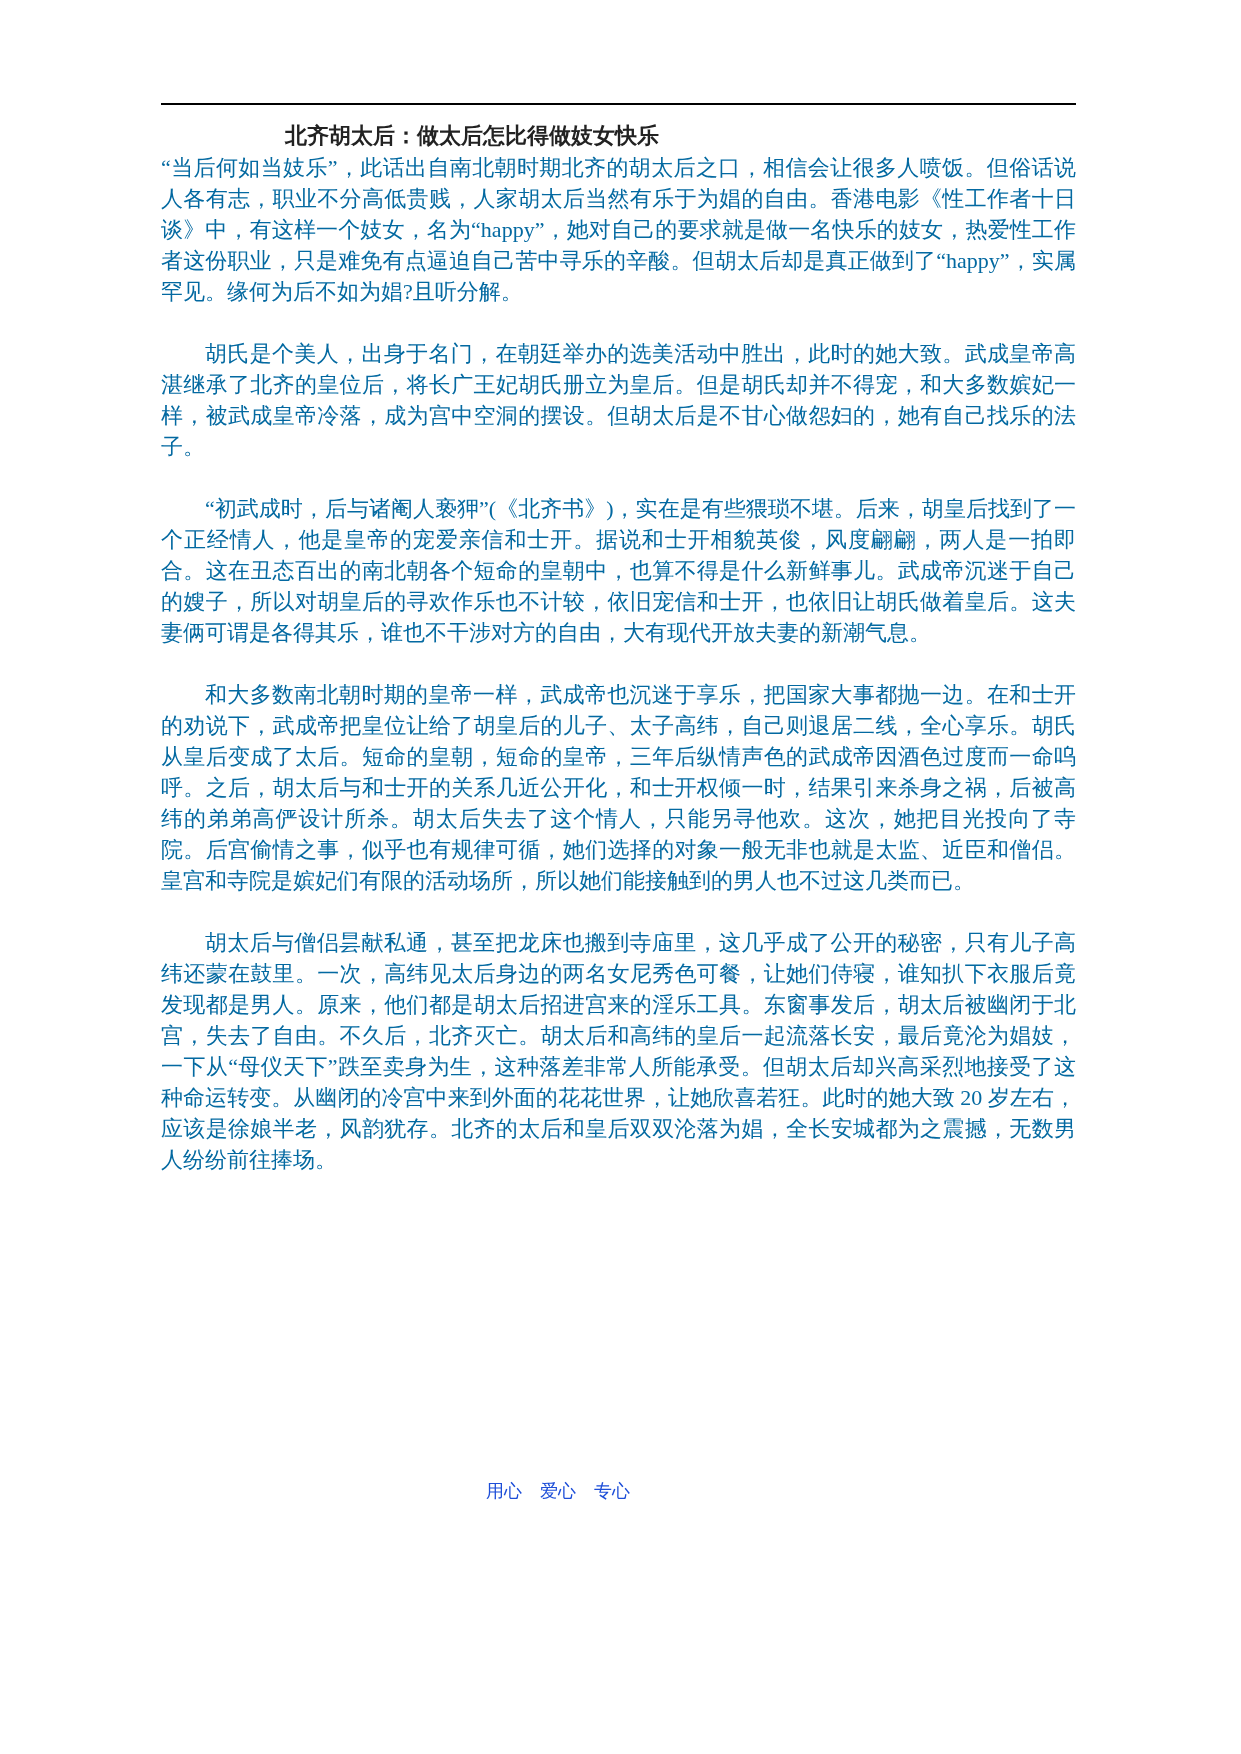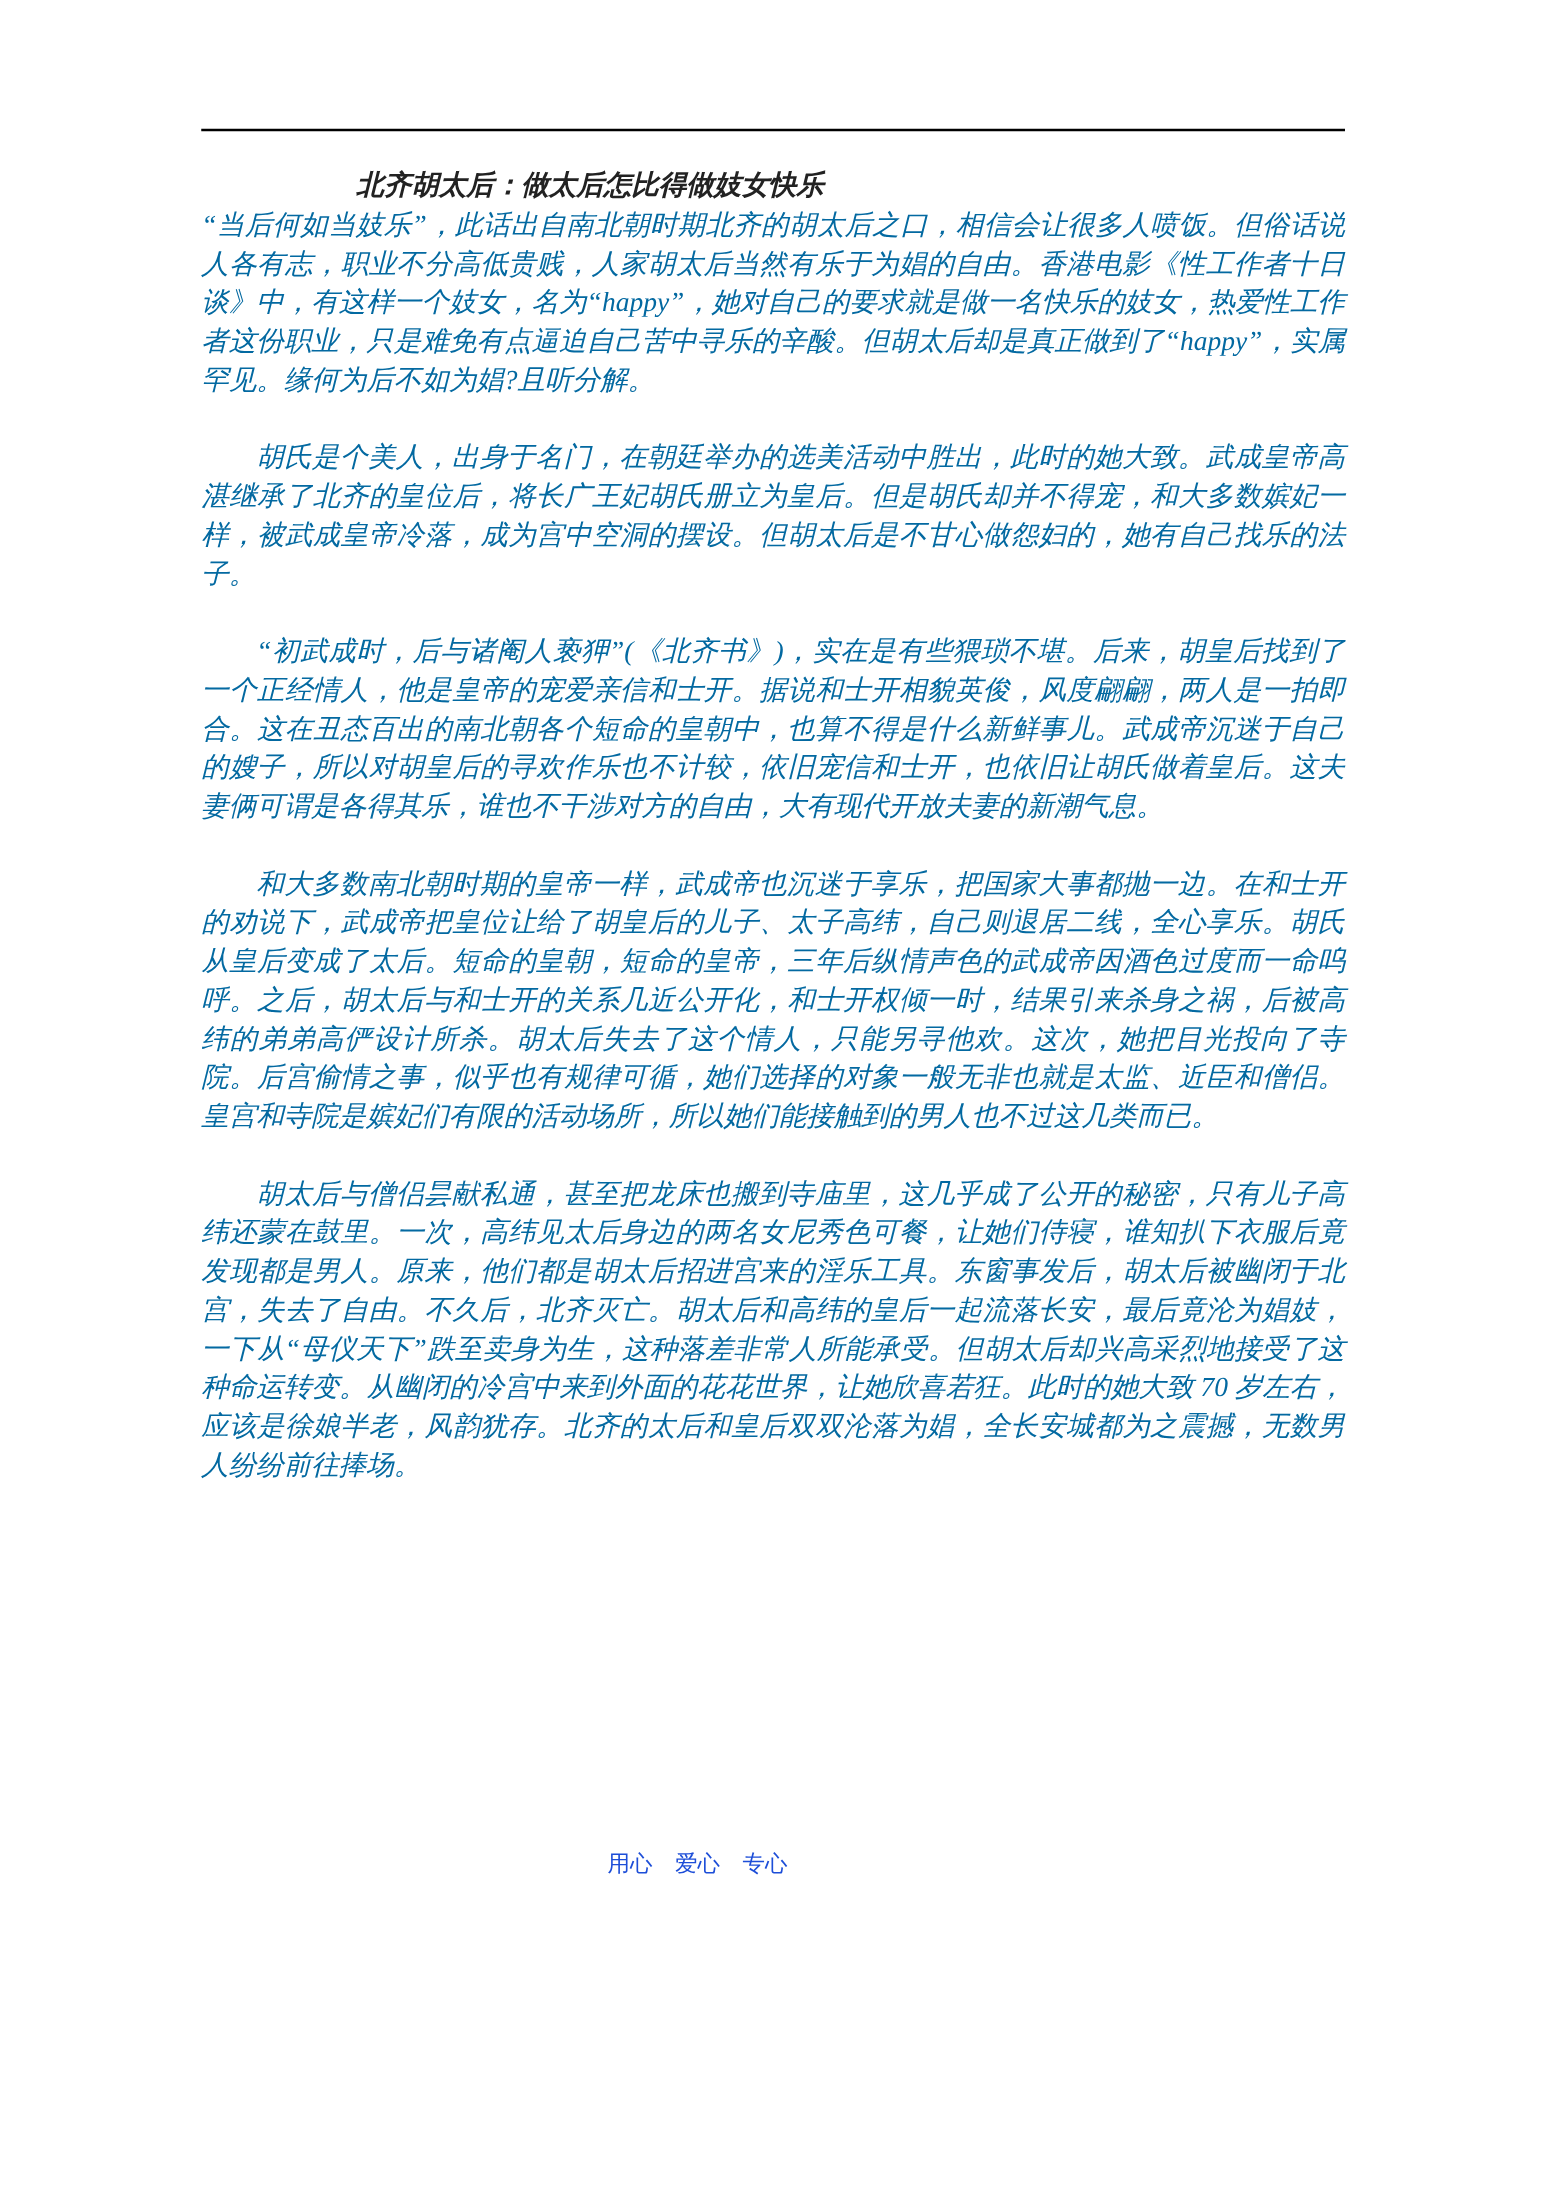--- a/index.html
+++ b/index.html
@@ -18,24 +18,23 @@
   .header-rule {
     position: absolute;
     top: 103px;
     left: 161px;
     width: 915px;
     height: 0;
     border-top: 2px solid #000000;
   }
   .content {
     position: absolute;
-    top: 132px;
+    top: 120px;
     left: 161px;
     width: 915px;
-    font-style: italic;
   }
   .doc-title {
     font-size: 22px;
     font-weight: bold;
     line-height: 32px;
     margin: 0 0 0 124px;
     white-space: nowrap;
     color: #222222;
   }
   .para {
@@ -65,16 +64,16 @@
 <body>
 
 <div class="header-rule"></div>
 
 <div class="content">
   <div class="doc-title">北齐胡太后：做太后怎比得做妓女快乐</div>
   <p class="para lead">“当后何如当妓乐”，此话出自南北朝时期北齐的胡太后之口，相信会让很多人喷饭。但俗话说人各有志，职业不分高低贵贱，人家胡太后当然有乐于为娼的自由。香港电影《性工作者十日谈》中，有这样一个妓女，名为“happy”，她对自己的要求就是做一名快乐的妓女，热爱性工作者这份职业，只是难免有点逼迫自己苦中寻乐的辛酸。但胡太后却是真正做到了“happy”，实属罕见。缘何为后不如为娼?且听分解。</p>
   <p class="para">胡氏是个美人，出身于名门，在朝廷举办的选美活动中胜出，此时的她大致。武成皇帝高湛继承了北齐的皇位后，将长广王妃胡氏册立为皇后。但是胡氏却并不得宠，和大多数嫔妃一样，被武成皇帝冷落，成为宫中空洞的摆设。但胡太后是不甘心做怨妇的，她有自己找乐的法子。</p>
   <p class="para">“初武成时，后与诸阉人亵狎”(《北齐书》)，实在是有些猥琐不堪。后来，胡皇后找到了一个正经情人，他是皇帝的宠爱亲信和士开。据说和士开相貌英俊，风度翩翩，两人是一拍即合。这在丑态百出的南北朝各个短命的皇朝中，也算不得是什么新鲜事儿。武成帝沉迷于自己的嫂子，所以对胡皇后的寻欢作乐也不计较，依旧宠信和士开，也依旧让胡氏做着皇后。这夫妻俩可谓是各得其乐，谁也不干涉对方的自由，大有现代开放夫妻的新潮气息。</p>
   <p class="para">和大多数南北朝时期的皇帝一样，武成帝也沉迷于享乐，把国家大事都抛一边。在和士开的劝说下，武成帝把皇位让给了胡皇后的儿子、太子高纬，自己则退居二线，全心享乐。胡氏从皇后变成了太后。短命的皇朝，短命的皇帝，三年后纵情声色的武成帝因酒色过度而一命呜呼。之后，胡太后与和士开的关系几近公开化，和士开权倾一时，结果引来杀身之祸，后被高纬的弟弟高俨设计所杀。胡太后失去了这个情人，只能另寻他欢。这次，她把目光投向了寺院。后宫偷情之事，似乎也有规律可循，她们选择的对象一般无非也就是太监、近臣和僧侣。皇宫和寺院是嫔妃们有限的活动场所，所以她们能接触到的男人也不过这几类而已。</p>
-  <p class="para">胡太后与僧侣昙献私通，甚至把龙床也搬到寺庙里，这几乎成了公开的秘密，只有儿子高纬还蒙在鼓里。一次，高纬见太后身边的两名女尼秀色可餐，让她们侍寝，谁知扒下衣服后竟发现都是男人。原来，他们都是胡太后招进宫来的淫乐工具。东窗事发后，胡太后被幽闭于北宫，失去了自由。不久后，北齐灭亡。胡太后和高纬的皇后一起流落长安，最后竟沦为娼妓，一下从“母仪天下”跌至卖身为生，这种落差非常人所能承受。但胡太后却兴高采烈地接受了这种命运转变。从幽闭的冷宫中来到外面的花花世界，让她欣喜若狂。此时的她大致 70 岁左右，应该是徐娘半老，风韵犹存。北齐的太后和皇后双双沦落为娼，全长安城都为之震撼，无数男人纷纷前往捧场。</p>
+  <p class="para">胡太后与僧侣昙献私通，甚至把龙床也搬到寺庙里，这几乎成了公开的秘密，只有儿子高纬还蒙在鼓里。一次，高纬见太后身边的两名女尼秀色可餐，让她们侍寝，谁知扒下衣服后竟发现都是男人。原来，他们都是胡太后招进宫来的淫乐工具。东窗事发后，胡太后被幽闭于北宫，失去了自由。不久后，北齐灭亡。胡太后和高纬的皇后一起流落长安，最后竟沦为娼妓，一下从“母仪天下”跌至卖身为生，这种落差非常人所能承受。但胡太后却兴高采烈地接受了这种命运转变。从幽闭的冷宫中来到外面的花花世界，让她欣喜若狂。此时的她大致 20 岁左右，应该是徐娘半老，风韵犹存。北齐的太后和皇后双双沦落为娼，全长安城都为之震撼，无数男人纷纷前往捧场。</p>
 </div>
 
 <div class="page-footer">用心　爱心　专心</div>
 
 </body></html>

